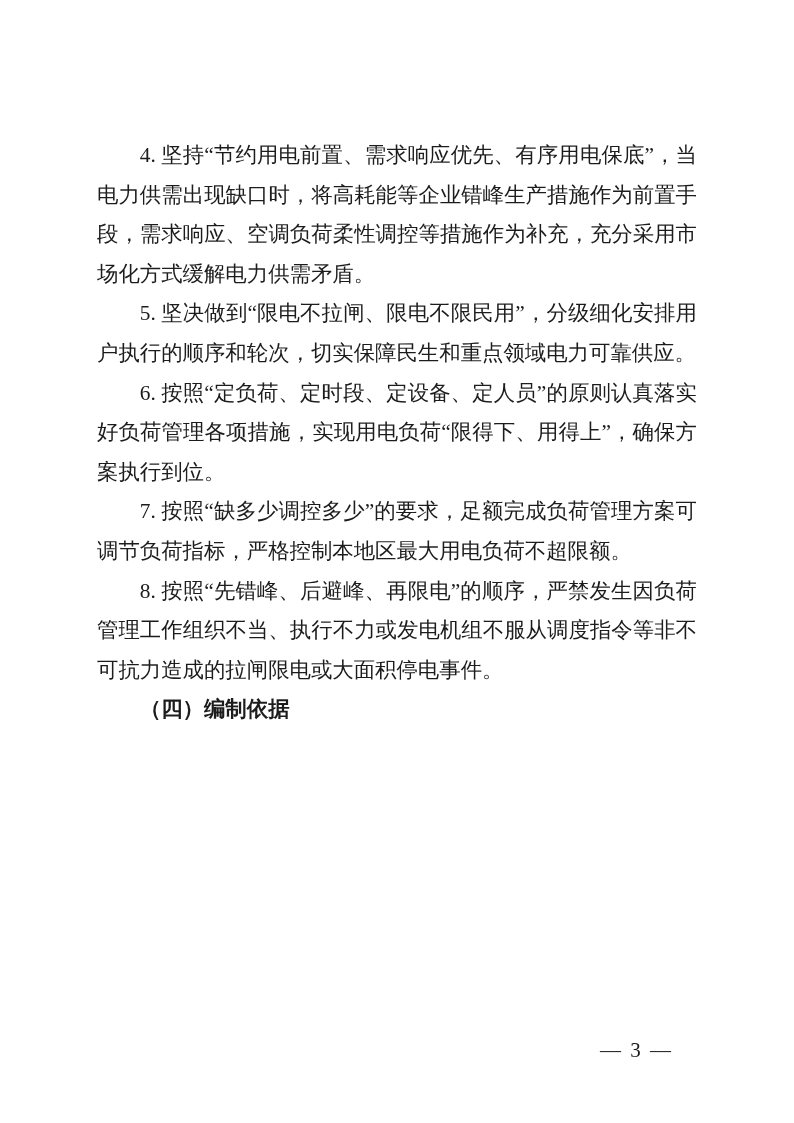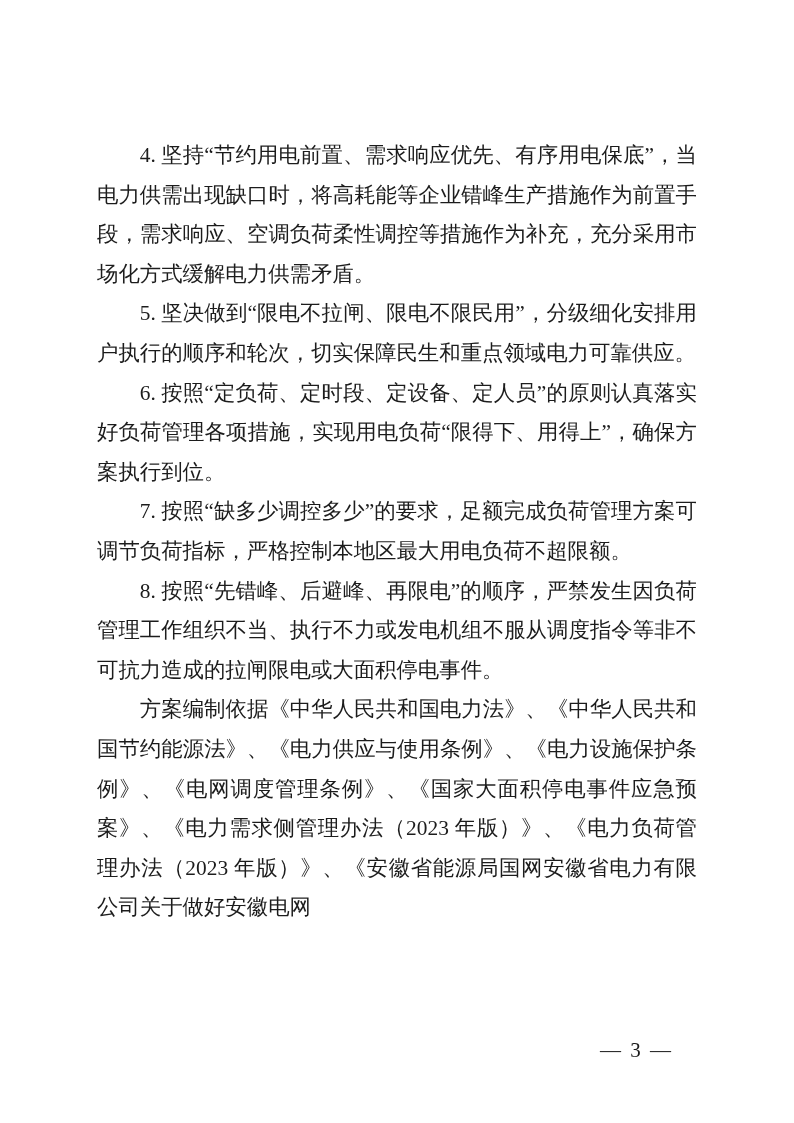--- a/index.html
+++ b/index.html
@@ -52,17 +52,17 @@
 </head>
 <body>
 
 <div class="page">
   <div class="content">
     <p class="para-indent">4. 坚持“节约用电前置、需求响应优先、有序用电保底”，当电力供需出现缺口时，将高耗能等企业错峰生产措施作为前置手段，需求响应、空调负荷柔性调控等措施作为补充，充分采用市场化方式缓解电力供需矛盾。</p>
     <p class="para-indent">5. 坚决做到“限电不拉闸、限电不限民用”，分级细化安排用户执行的顺序和轮次，切实保障民生和重点领域电力可靠供应。</p>
     <p class="para-indent">6. 按照“定负荷、定时段、定设备、定人员”的原则认真落实好负荷管理各项措施，实现用电负荷“限得下、用得上”，确保方案执行到位。</p>
     <p class="para-indent">7. 按照“缺多少调控多少”的要求，足额完成负荷管理方案可调节负荷指标，严格控制本地区最大用电负荷不超限额。</p>
     <p class="para-indent">8. 按照“先错峰、后避峰、再限电”的顺序，严禁发生因负荷管理工作组织不当、执行不力或发电机组不服从调度指令等非不可抗力造成的拉闸限电或大面积停电事件。</p>
-    <p class="para-indent">方案编制依据《中华人民共和国电力法》、《中华人民共和国节约能源法》、《电力供应与使用条例》、《电力设施保护条例》、《电网调度管理条例》、《国家大面积停电事件应急预案》、《电力需求侧管理办法（2023 年版）》、《电力负荷管理办法（2023 年版）》、《安徽省能源局国网安徽省电力有限公司关于做好安徽电网</p>
+    <p class="section-heading">（四）编制依据</p>
   </div>
 
   <div class="page-number">— 3 —</div>
 </div>
 
 </body></html>

